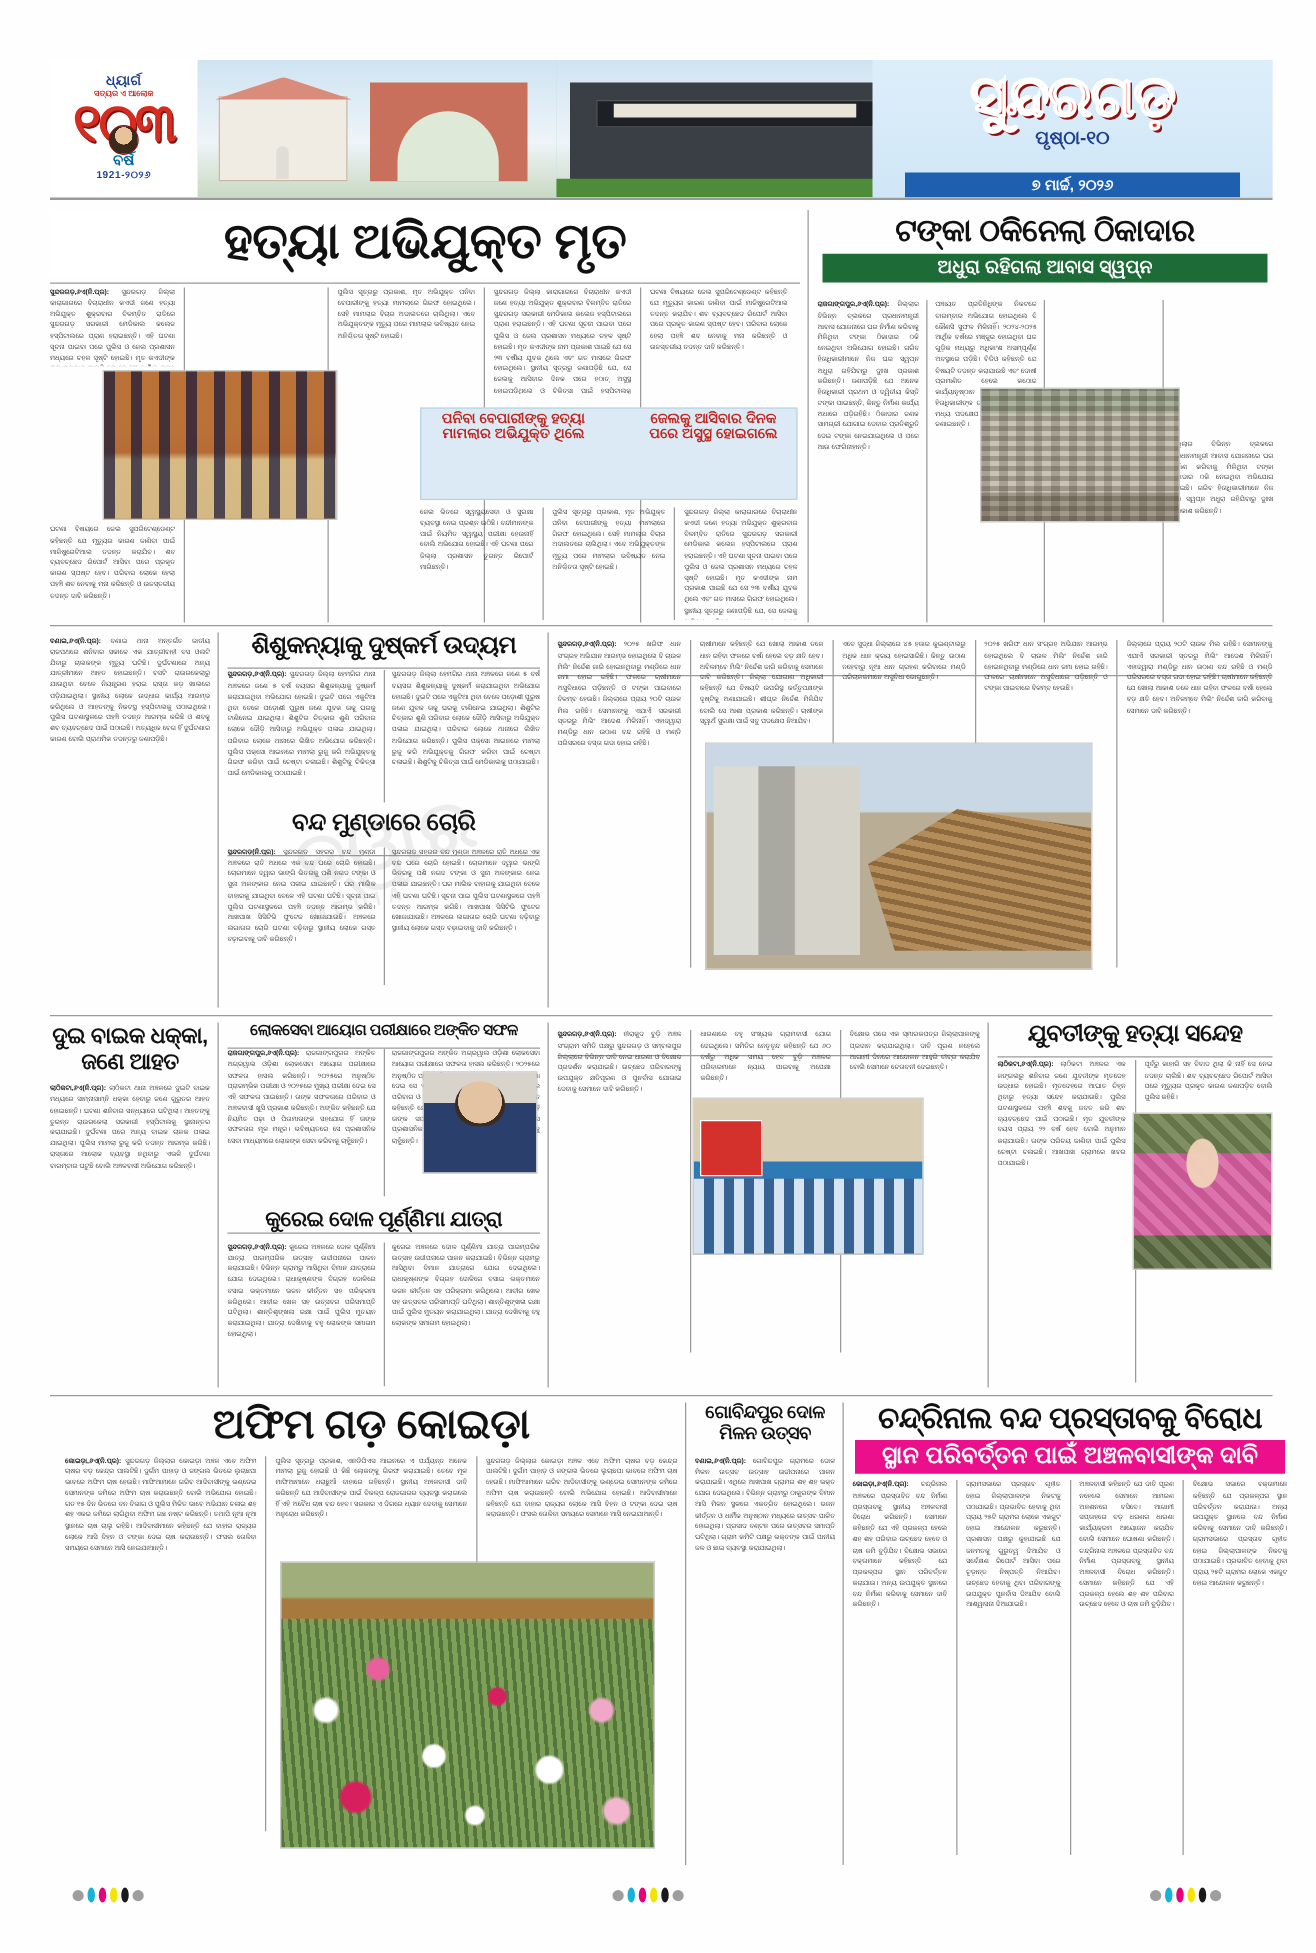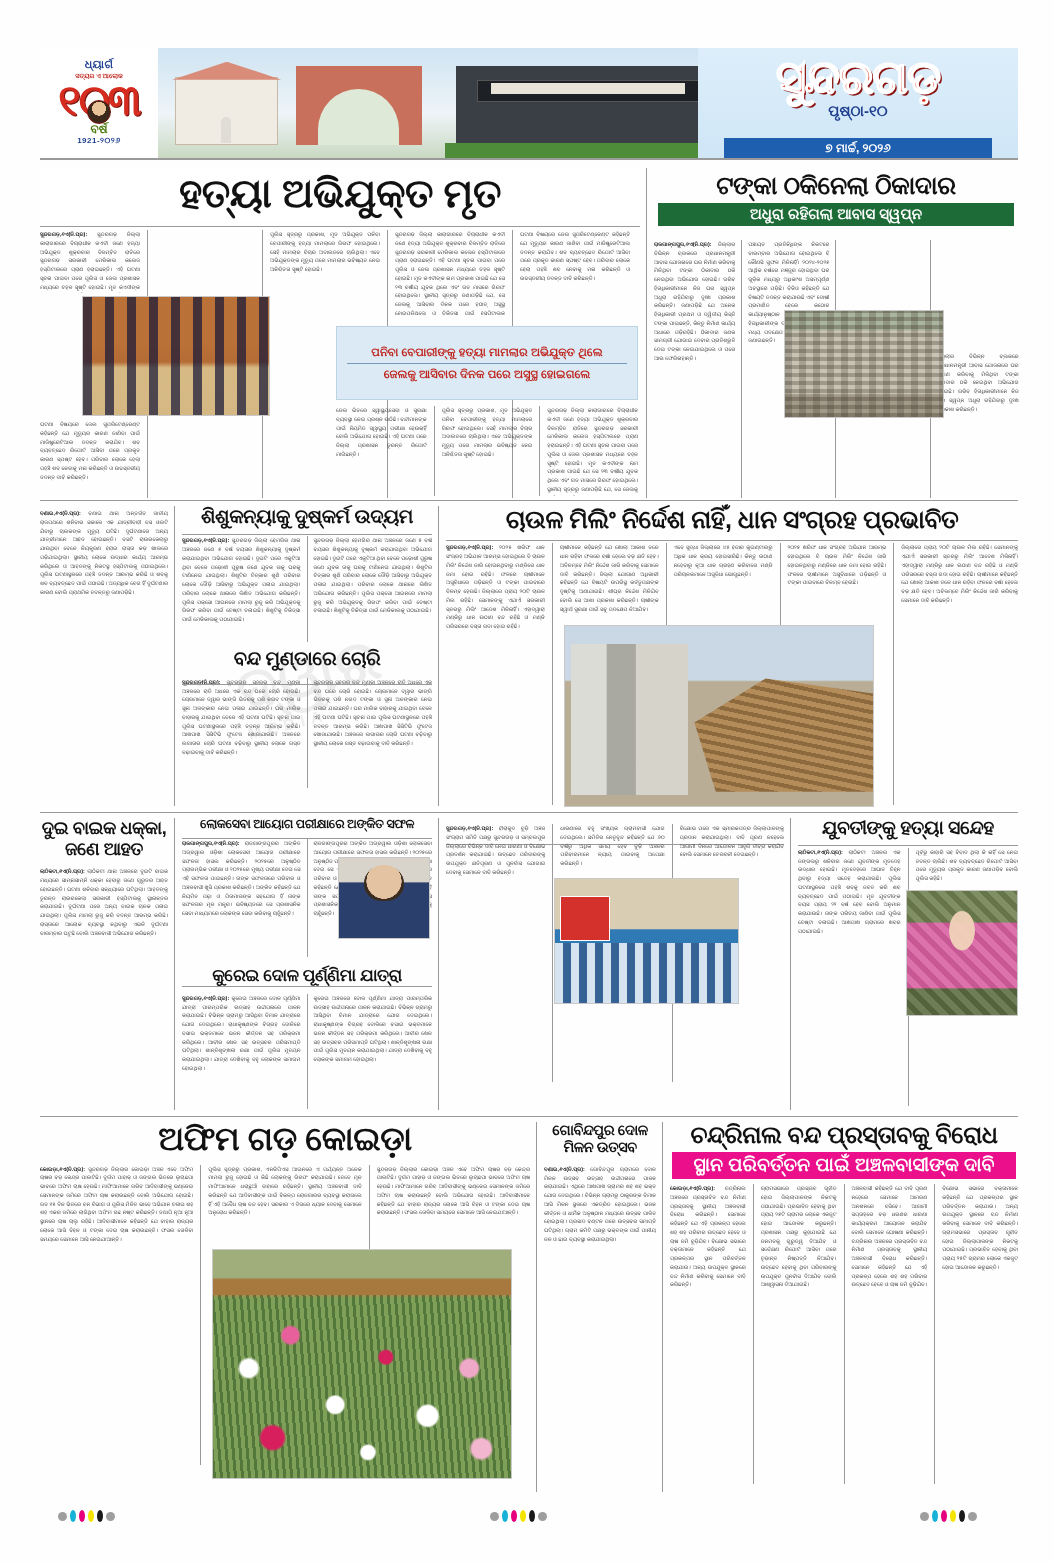--- a/index.html
+++ b/index.html
@@ -44,21 +44,21 @@
     text-shadow: 1px 1px 0 #7a1410;
     position: relative;
   }
   .logo-face {
     position: absolute; left: 50%; top: 52px;
     transform: translateX(-50%);
     width: 24px; height: 24px; border-radius: 50%;
     background: radial-gradient(circle at 50% 35%, #e8c39a 0 38%, #3b2a1c 39% 100%);
     border: 1px solid #7a1410;
   }
-  .logo-mid { font-size: 12px; color: #4d7c0f; font-weight: bold; margin-top: 2px; }
+  .logo-mid { font-size: 12px; color: #0369a1; font-weight: bold; margin-top: 2px; }
   .logo-years { font-size: 8px; color: #1f3f8f; font-weight: bold; letter-spacing: .5px; }
 
   .masthead-photos {
     flex: 1; display: flex; position: relative; overflow: hidden;
   }
   .mp {
     flex: 1; position: relative; overflow: hidden;
     background: #bcd7e8;
   }
   .mp .sky { position: absolute; inset: 0; background: linear-gradient(#cfe4f2, #eef4f8 60%, #c9d9c2); }
@@ -300,21 +300,21 @@
         <div style="width:110px;position:relative;">
           <div class="body-col" style="position:absolute;top:0;width:110px;height:85px;"><span>ସୁନ୍ଦରଗଡ଼ ଜିଲ୍ଲା କାରାଗାରରେ ବିଚାରାଧୀନ କଏଦୀ ଜଣେ ହତ୍ୟା ଅଭିଯୁକ୍ତ ଶୁକ୍ରବାର ବିଳମ୍ବିତ ରାତିରେ ସୁନ୍ଦରଗଡ଼ ସରକାରୀ ମେଡିକାଲ କଲେଜ ହସ୍ପିଟାଲରେ ପ୍ରାଣ ହରାଇଛନ୍ତି। ଏହି ଘଟଣା ସୂଚନା ପାଇବା ପରେ ପୁଲିସ ଓ ଜେଲ ପ୍ରଶାସନ ମଧ୍ୟରେ ଚହଳ ସୃଷ୍ଟି ହୋଇଛି। ମୃତ କଏଦୀଙ୍କ ନାମ ପ୍ରକାଶ ପାଇଛି ଯେ ସେ ୨୩ ବର୍ଷୀୟ ଯୁବକ ଥିଲେ ଏବଂ ଗତ ମାସରେ ଗିରଫ ହୋଇଥିଲେ। ସ୍ଥାନୀୟ ସୂତ୍ରରୁ ଜଣାପଡ଼ିଛି ଯେ, ସେ ଜେଲକୁ ଆସିବାର ଦିନକ ପରେ ହଠାତ୍ ଅସୁସ୍ଥ ହୋଇପଡ଼ିଥିଲେ ଓ ଚିକିତ୍ସା ପାଇଁ ହସ୍ପିଟାଲକୁ ପଠାଯାଇଥିଲା।</span></div>
         </div>
         <div class="rule vr-thin" style="position:relative;width:1px;height:268px;"></div>
 
         <div style="width:110px;position:relative;">
           <div class="body-col" style="position:absolute;top:0;width:110px;height:85px;"><span>ଘଟଣା ବିଷୟରେ ଜେଲ ସୁପରିଟେଣ୍ଡେଣ୍ଟ କହିଛନ୍ତି ଯେ ମୃତ୍ୟୁର କାରଣ ଜାଣିବା ପାଇଁ ମାଜିଷ୍ଟ୍ରେଟିଆଲ ତଦନ୍ତ କରାଯିବ। ଶବ ବ୍ୟବଚ୍ଛେଦ ରିପୋର୍ଟ ଆସିବା ପରେ ପ୍ରକୃତ କାରଣ ସ୍ପଷ୍ଟ ହେବ। ପରିବାର ଲୋକେ ହେଲା ପହଞ୍ଚି ଶବ ନେବାକୁ ମନା କରିଛନ୍ତି ଓ ଉଚ୍ଚସ୍ତରୀୟ ତଦନ୍ତ ଦାବି କରିଛନ୍ତି।</span></div>
         </div>
       </div>
 
-      <div style="position:absolute;left:296px;top:158px;width:302px;height:74px;background:#dbeaf4;border:1px solid #bcd3e2;display:flex;flex-direction:column;justify-content:center;z-index:4;">
+      <div style="position:absolute;left:296px;top:158px;width:302px;height:74px;background:#dbeaf4;border:1px solid #bcd3e2;display:flex;flex-direction:row;justify-content:center;z-index:4;">
         <div style="font-size:11.5px;font-weight:bold;color:#c0261f;text-align:center;padding:2px 4px;">ପନିବା ବେପାରୀଙ୍କୁ ହତ୍ୟା ମାମଲାର ଅଭିଯୁକ୍ତ ଥିଲେ</div>
         <div style="height:1px;background:#7799bb;margin:2px 10px;"></div>
         <div style="font-size:11.5px;font-weight:bold;color:#c0261f;text-align:center;padding:2px 4px;">ଜେଲକୁ ଆସିବାର ଦିନକ ପରେ ଅସୁସ୍ଥ ହୋଇଗଲେ</div>
       </div>
 
       <div style="position:absolute;left:296px;top:238px;width:302px;height:90px;display:flex;gap:7px;">
         <div class="body-col" style="width:95px;"><span>ଜେଲ ଭିତରେ ସ୍ୱାସ୍ଥ୍ୟସେବା ଓ ସୁରକ୍ଷା ବ୍ୟବସ୍ଥା ନେଇ ପ୍ରଶ୍ନ ଉଠିଛି। ବନ୍ଦୀମାନଙ୍କ ପାଇଁ ନିୟମିତ ସ୍ୱାସ୍ଥ୍ୟ ପରୀକ୍ଷା ହେଉନାହିଁ ବୋଲି ଅଭିଯୋଗ ହୋଇଛି। ଏହି ଘଟଣା ପରେ ଜିଲ୍ଲା ପ୍ରଶାସନ ତୁରନ୍ତ ରିପୋର୍ଟ ମାଗିଛନ୍ତି।</span></div>
         <div class="rule vr-thin" style="position:relative;width:1px;height:90px;"></div>
         <div class="body-col" style="width:95px;"><span>ପୁଲିସ ସୂତ୍ରରୁ ପ୍ରକାଶ, ମୃତ ଅଭିଯୁକ୍ତ ପନିବା ବେପାରୀଙ୍କୁ ହତ୍ୟା ମାମଲାରେ ଗିରଫ ହୋଇଥିଲେ। ସେହି ମାମଲାର ବିଚାର ଅଦାଲତରେ ଚାଲିଥିଲା। ଏବେ ଅଭିଯୁକ୍ତଙ୍କ ମୃତ୍ୟୁ ପରେ ମାମଲାର ଭବିଷ୍ୟତ ନେଇ ଅନିଶ୍ଚିତତା ସୃଷ୍ଟି ହୋଇଛି।</span></div>
         <div class="rule vr-thin" style="position:relative;width:1px;height:90px;"></div>
@@ -374,21 +374,20 @@
       <div style="display:flex;gap:6px;margin-top:6px;">
         <div class="body-col" style="width:120px;height:110px;"><span class="dl">ସୁନ୍ଦରଗଡ଼(ନି.ପ୍ର):</span> <span>ସୁନ୍ଦରଗଡ଼ ସହରର ବନ୍ଦ ମୁଣ୍ଡା ଅଞ୍ଚଳରେ ରାତି ଅଧରେ ଏକ ବନ୍ଦ ଘରେ ଚୋରି ହୋଇଛି। ଚୋରମାନେ ଦ୍ୱାର ଭାଙ୍ଗି ଭିତରକୁ ପଶି ନଗଦ ଟଙ୍କା ଓ ସୁନା ଅଳଙ୍କାର ନେଇ ପଳାଇ ଯାଇଛନ୍ତି। ଘର ମାଲିକ ବାହାରକୁ ଯାଇଥିବା ବେଳେ ଏହି ଘଟଣା ଘଟିଛି। ସୂଚନା ପାଇ ପୁଲିସ ଘଟଣାସ୍ଥଳରେ ପହଞ୍ଚି ତଦନ୍ତ ଆରମ୍ଭ କରିଛି। ଆଖପାଖ ସିସିଟିଭି ଫୁଟେଜ ଖୋଜାଯାଉଛି। ଅଞ୍ଚଳରେ ଲଗାତାର ଚୋରି ଘଟଣା ବଢ଼ିବାରୁ ସ୍ଥାନୀୟ ଲୋକେ ଗସ୍ତ ବଢ଼ାଇବାକୁ ଦାବି କରିଛନ୍ତି।</span></div>
         <div class="rule vr-thin" style="position:relative;width:1px;height:110px;"></div>
         <div class="body-col" style="width:120px;height:110px;"><span>ସୁନ୍ଦରଗଡ଼ ସହରର ବନ୍ଦ ମୁଣ୍ଡା ଅଞ୍ଚଳରେ ରାତି ଅଧରେ ଏକ ବନ୍ଦ ଘରେ ଚୋରି ହୋଇଛି। ଚୋରମାନେ ଦ୍ୱାର ଭାଙ୍ଗି ଭିତରକୁ ପଶି ନଗଦ ଟଙ୍କା ଓ ସୁନା ଅଳଙ୍କାର ନେଇ ପଳାଇ ଯାଇଛନ୍ତି। ଘର ମାଲିକ ବାହାରକୁ ଯାଇଥିବା ବେଳେ ଏହି ଘଟଣା ଘଟିଛି। ସୂଚନା ପାଇ ପୁଲିସ ଘଟଣାସ୍ଥଳରେ ପହଞ୍ଚି ତଦନ୍ତ ଆରମ୍ଭ କରିଛି। ଆଖପାଖ ସିସିଟିଭି ଫୁଟେଜ ଖୋଜାଯାଉଛି। ଅଞ୍ଚଳରେ ଲଗାତାର ଚୋରି ଘଟଣା ବଢ଼ିବାରୁ ସ୍ଥାନୀୟ ଲୋକେ ଗସ୍ତ ବଢ଼ାଇବାକୁ ଦାବି କରିଛନ୍ତି।</span></div>
       </div>
     </div>
 
     <div class="rule vr-thin" style="left:398px;top:0;height:300px;"></div>
 
     <div style="position:absolute;left:406px;top:0;width:572px;">
-      <div class="hl" style="font-size:25px;padding-bottom:5px;">ଚାଉଳ ମିଲିଂ ନିର୍ଦ୍ଦେଶ ନାହିଁ, ଧାନ ସଂଗ୍ରହ ପ୍ରଭାବିତ</div>
       <div class="rule hr-thin" style="left:0;top:34px;width:572px;"></div>
 
       <div style="position:relative;margin-top:6px;height:262px;display:flex;gap:7px;">
         <div class="body-col" style="width:100px;"><span class="dl">ସୁନ୍ଦରଗଡ଼,୬ଏ(ନି.ପ୍ର):</span> <span>୨୦୨୫ ଖରିଫ ଧାନ ସଂଗ୍ରହ ଅଭିଯାନ ଆରମ୍ଭ ହୋଇଥିଲେ ବି ଚାଉଳ ମିଲିଂ ନିର୍ଦ୍ଦେଶ ଜାରି ହୋଇନଥିବାରୁ ମଣ୍ଡିରେ ଧାନ ଜମା ହୋଇ ରହିଛି। ଫଳରେ ଚାଷୀମାନେ ଅସୁବିଧାରେ ପଡ଼ିଛନ୍ତି ଓ ଟଙ୍କା ପାଇବାରେ ବିଳମ୍ବ ହେଉଛି।</span> <span>ଜିଲ୍ଲାରେ ପ୍ରାୟ ୨୦ଟି ଚାଉଳ ମିଲ ରହିଛି। ସେମାନଙ୍କୁ ଏଯାଏଁ ସରକାରୀ ସ୍ତରରୁ ମିଲିଂ ଆଦେଶ ମିଳିନାହିଁ। ଏହାଦ୍ୱାରା ମଣ୍ଡିରୁ ଧାନ ଉଠାଣ ବନ୍ଦ ରହିଛି ଓ ମଣ୍ଡି ପରିସରରେ ବସ୍ତା ଗଦା ହୋଇ ରହିଛି।</span></div>
         <div class="rule vr-thin" style="position:relative;width:1px;height:262px;"></div>
         <div class="body-col" style="width:100px;"><span>ଚାଷୀମାନେ କହିଛନ୍ତି ଯେ ଖୋଲା ଆକାଶ ତଳେ ଧାନ ରହିବା ଫଳରେ ବର୍ଷା ହେଲେ ବଡ଼ କ୍ଷତି ହେବ। ଅବିଳମ୍ବେ ମିଲିଂ ନିର୍ଦ୍ଦେଶ ଜାରି କରିବାକୁ ସେମାନେ ଦାବି କରିଛନ୍ତି।</span> <span>ଜିଲ୍ଲା ଯୋଗାଣ ଅଧିକାରୀ କହିଛନ୍ତି ଯେ ବିଷୟଟି ଉପରିସ୍ଥ କର୍ତ୍ତୃପକ୍ଷଙ୍କ ଦୃଷ୍ଟିକୁ ଅଣାଯାଇଛି। ଶୀଘ୍ର ନିର୍ଦ୍ଦେଶ ମିଳିଯିବ ବୋଲି ସେ ଆଶା ପ୍ରକାଶ କରିଛନ୍ତି। ଚାଷୀଙ୍କ ସ୍ୱାର୍ଥ ସୁରକ୍ଷା ପାଇଁ ସବୁ ପଦକ୍ଷେପ ନିଆଯିବ।</span></div>
         <div class="rule vr-thin" style="position:relative;width:1px;height:262px;"></div>
         <div class="body-col" style="width:100px;"><span>ଏବେ ସୁଦ୍ଧା ଜିଲ୍ଲାରେ ୪୫ ହଜାର କୁଇଣ୍ଟାଲରୁ ଅଧିକ ଧାନ କ୍ରୟ ହୋଇସାରିଛି। କିନ୍ତୁ ଉଠାଣ ନହେବାରୁ ନୂଆ ଧାନ ଗ୍ରହଣ କରିବାରେ ମଣ୍ଡି ପରିଚାଳକମାନେ ଅସୁବିଧା ଭୋଗୁଛନ୍ତି।</span></div>
         <div class="rule vr-thin" style="position:relative;width:1px;height:262px;"></div>
         <div class="body-col" style="width:100px;"><span>୨୦୨୫ ଖରିଫ ଧାନ ସଂଗ୍ରହ ଅଭିଯାନ ଆରମ୍ଭ ହୋଇଥିଲେ ବି ଚାଉଳ ମିଲିଂ ନିର୍ଦ୍ଦେଶ ଜାରି ହୋଇନଥିବାରୁ ମଣ୍ଡିରେ ଧାନ ଜମା ହୋଇ ରହିଛି। ଫଳରେ ଚାଷୀମାନେ ଅସୁବିଧାରେ ପଡ଼ିଛନ୍ତି ଓ ଟଙ୍କା ପାଇବାରେ ବିଳମ୍ବ ହେଉଛି।</span></div>
@@ -454,21 +453,21 @@
         <div class="body-col" style="width:103px;"><span class="dl">ଲାଠିକଟା,୬ଏ(ନି.ପ୍ର):</span> <span>ଲାଠିକଟା ଅଞ୍ଚଳର ଏକ ଜଙ୍ଗଲରୁ ଶନିବାର ଜଣେ ଯୁବତୀଙ୍କ ମୃତଦେହ ଉଦ୍ଧାର ହୋଇଛି। ମୃତଦେହରେ ଆଘାତ ଚିହ୍ନ ଥିବାରୁ ହତ୍ୟା ସନ୍ଦେହ କରାଯାଉଛି। ପୁଲିସ ଘଟଣାସ୍ଥଳରେ ପହଞ୍ଚି ଶବକୁ ଜବତ କରି ଶବ ବ୍ୟବଚ୍ଛେଦ ପାଇଁ ପଠାଇଛି।</span> <span>ମୃତ ଯୁବତୀଙ୍କ ବୟସ ପ୍ରାୟ ୨୨ ବର୍ଷ ହେବ ବୋଲି ଅନୁମାନ କରାଯାଉଛି। ତାଙ୍କ ପରିଚୟ ଜାଣିବା ପାଇଁ ପୁଲିସ ଚେଷ୍ଟା ଚଳାଇଛି। ଆଖପାଖ ଗ୍ରାମରେ ଖବର ପଠାଯାଇଛି।</span></div>
         <div class="rule vr-thin" style="position:relative;width:1px;height:258px;"></div>
         <div class="body-col" style="width:103px;"><span>ପୂର୍ବରୁ କାହାରି ସହ ବିବାଦ ଥିଲା କି ନାହିଁ ସେ ନେଇ ତଦନ୍ତ ଚାଲିଛି। ଶବ ବ୍ୟବଚ୍ଛେଦ ରିପୋର୍ଟ ଆସିବା ପରେ ମୃତ୍ୟୁର ପ୍ରକୃତ କାରଣ ଜଣାପଡ଼ିବ ବୋଲି ପୁଲିସ କହିଛି।</span></div>
         <div class="photo ph-victim" style="position:absolute;right:0;top:42px;width:112px;height:126px;z-index:3;"></div>
       </div>
     </div>
   </div>
 
   <div class="rule hr-thin" style="left:40px;top:1116px;width:978px;"></div>
 
-  <div style="position:absolute;left:40px;top:1122px;width:978px;height:370px;">
+  <div style="position:absolute;left:52px;top:1122px;width:978px;height:370px;">
 
     <div style="position:absolute;left:0;top:0;width:490px;">
       <div class="hl" style="font-size:33px;padding-bottom:4px;">ଅଫିମ ଗଡ଼ କୋଇଡ଼ା</div>
 
       <div style="position:relative;margin-top:4px;height:300px;display:flex;gap:7px;">
         <div class="body-col" style="width:155px;"><span class="dl">କୋଇଡ଼ା,୬ଏ(ନି.ପ୍ର):</span> <span>ସୁନ୍ଦରଗଡ଼ ଜିଲ୍ଲାର କୋଇଡ଼ା ଅଞ୍ଚଳ ଏବେ ଅଫିମ ଚାଷର ବଡ଼ କେନ୍ଦ୍ର ପାଲଟିଛି। ଦୁର୍ଗମ ପାହାଡ଼ ଓ ଜଙ୍ଗଲ ଭିତରେ ଲୁଚାଛପା ଭାବରେ ଅଫିମ ଚାଷ ହେଉଛି। ମାଫିଆମାନେ ଗରିବ ଆଦିବାସୀଙ୍କୁ ଭଣ୍ଡେଇ ସେମାନଙ୍କ ଜମିରେ ଅଫିମ ଚାଷ କରାଉଛନ୍ତି ବୋଲି ଅଭିଯୋଗ ହୋଇଛି।</span> <span>ଗତ ୧୫ ଦିନ ଭିତରେ ବନ ବିଭାଗ ଓ ପୁଲିସ ମିଳିତ ଭାବେ ଅଭିଯାନ ଚଳାଇ ଶହ ଶହ ଏକର ଜମିରେ ଲାଗିଥିବା ଅଫିମ ଗଛ ନଷ୍ଟ କରିଛନ୍ତି। ତଥାପି ନୂଆ ନୂଆ ସ୍ଥାନରେ ଚାଷ ଚାଲୁ ରହିଛି।</span> <span>ଆଦିବାସୀମାନେ କହିଛନ୍ତି ଯେ ବାହାର ରାଜ୍ୟର ଲୋକେ ଆସି ବିହନ ଓ ଟଙ୍କା ଦେଇ ଚାଷ କରାଉଛନ୍ତି। ଫସଲ ତୋଳିବା ସମୟରେ ସେମାନେ ଆସି ନେଇଯାଆନ୍ତି।</span></div>
         <div class="rule vr-thin" style="position:relative;width:1px;height:300px;"></div>
         <div class="body-col" style="width:155px;"><span>ପୁଲିସ ସୂତ୍ରରୁ ପ୍ରକାଶ, ଏନଡିପିଏସ ଆଇନରେ ଏ ପର୍ଯ୍ୟନ୍ତ ଅନେକ ମାମଲା ରୁଜୁ ହୋଇଛି ଓ କିଛି ଲୋକଙ୍କୁ ଗିରଫ କରାଯାଇଛି। ତେବେ ମୂଳ ମାଫିଆମାନେ ଧରାଛୁଆଁ ବାହାରେ ରହିଛନ୍ତି।</span> <span>ସ୍ଥାନୀୟ ଅଞ୍ଚଳବାସୀ ଦାବି କରିଛନ୍ତି ଯେ ଆଦିବାସୀଙ୍କ ପାଇଁ ବିକଳ୍ପ ରୋଜଗାରର ବ୍ୟବସ୍ଥା କରାଗଲେ ହିଁ ଏହି ଅବୈଧ ଚାଷ ବନ୍ଦ ହେବ। ସରକାର ଏ ଦିଗରେ ଧ୍ୟାନ ଦେବାକୁ ସେମାନେ ଅନୁରୋଧ କରିଛନ୍ତି।</span></div>
         <div class="rule vr-thin" style="position:relative;width:1px;height:300px;"></div>
         <div class="body-col" style="width:155px;"><span>ସୁନ୍ଦରଗଡ଼ ଜିଲ୍ଲାର କୋଇଡ଼ା ଅଞ୍ଚଳ ଏବେ ଅଫିମ ଚାଷର ବଡ଼ କେନ୍ଦ୍ର ପାଲଟିଛି। ଦୁର୍ଗମ ପାହାଡ଼ ଓ ଜଙ୍ଗଲ ଭିତରେ ଲୁଚାଛପା ଭାବରେ ଅଫିମ ଚାଷ ହେଉଛି। ମାଫିଆମାନେ ଗରିବ ଆଦିବାସୀଙ୍କୁ ଭଣ୍ଡେଇ ସେମାନଙ୍କ ଜମିରେ ଅଫିମ ଚାଷ କରାଉଛନ୍ତି ବୋଲି ଅଭିଯୋଗ ହୋଇଛି।</span> <span>ଆଦିବାସୀମାନେ କହିଛନ୍ତି ଯେ ବାହାର ରାଜ୍ୟର ଲୋକେ ଆସି ବିହନ ଓ ଟଙ୍କା ଦେଇ ଚାଷ କରାଉଛନ୍ତି। ଫସଲ ତୋଳିବା ସମୟରେ ସେମାନେ ଆସି ନେଇଯାଆନ୍ତି।</span></div>

